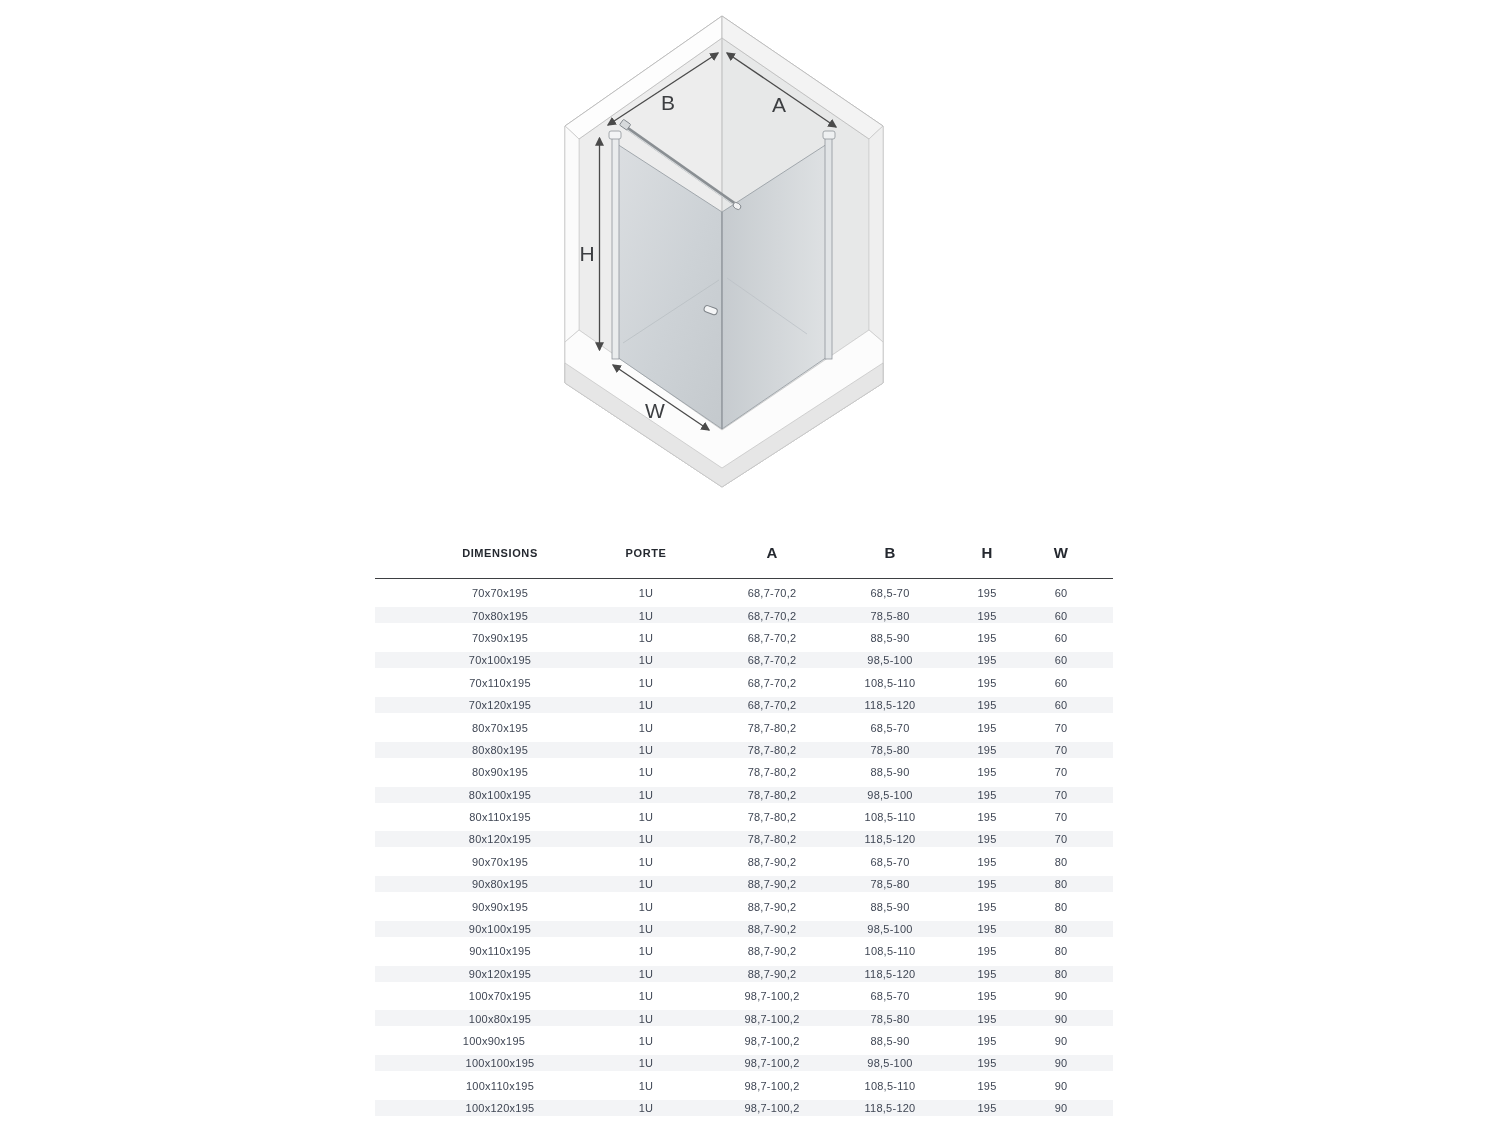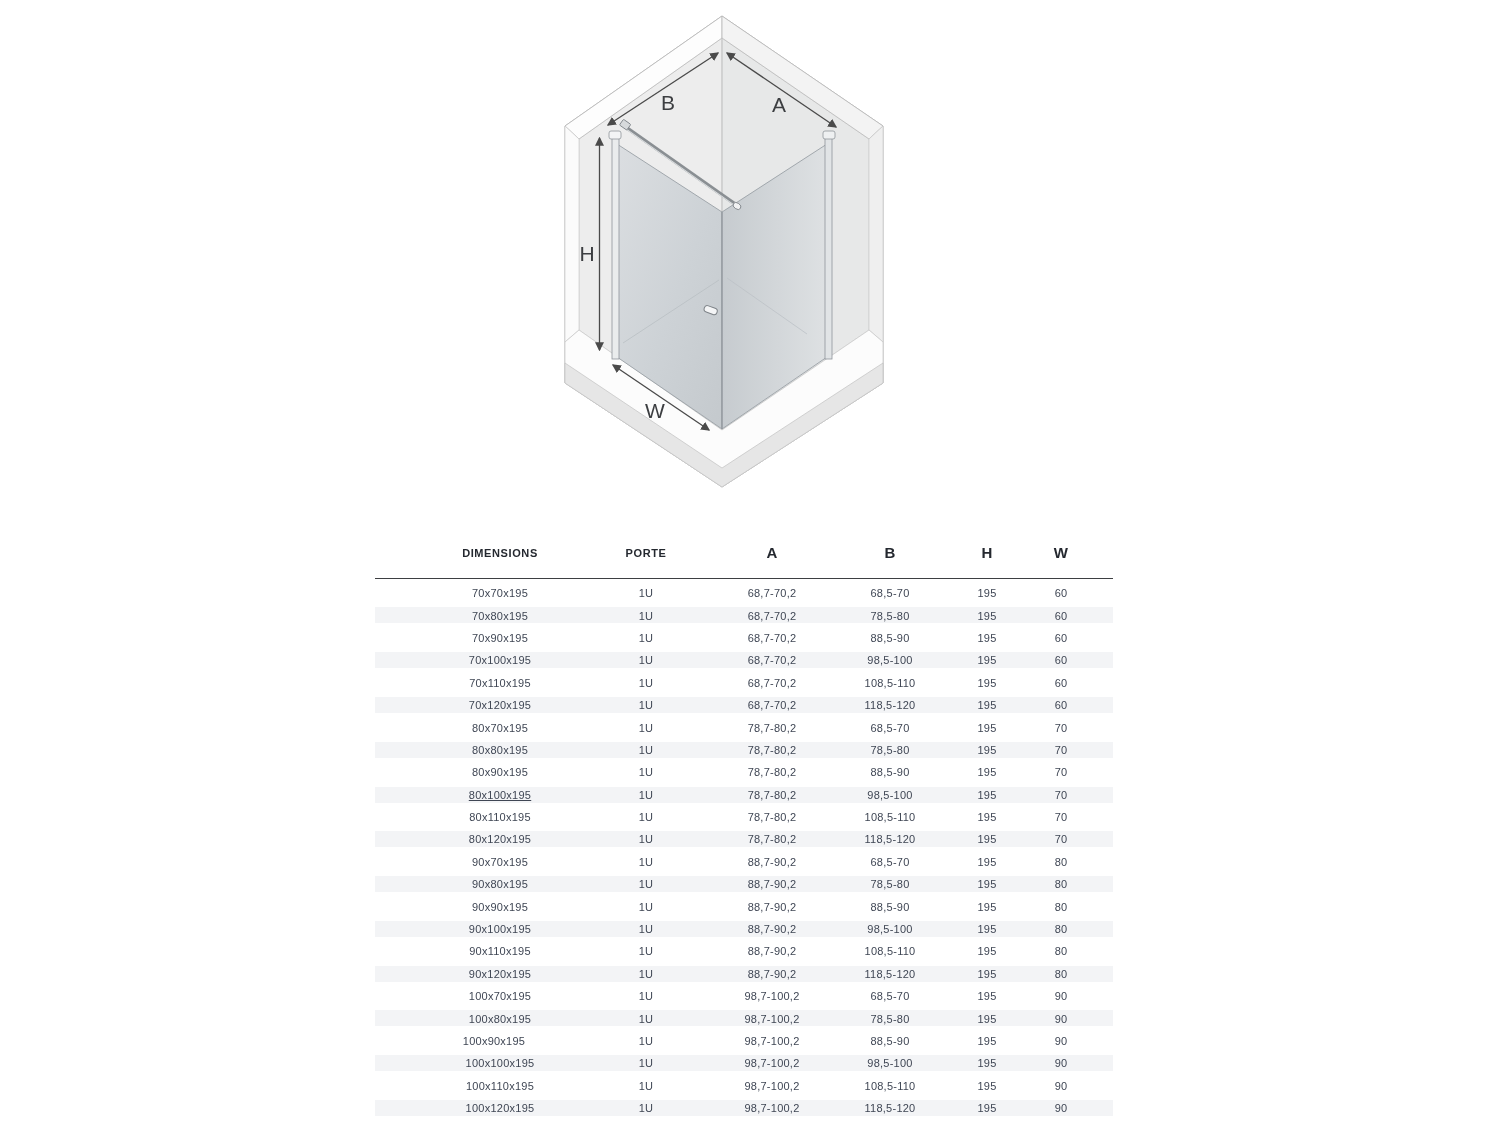--- a/index.html
+++ b/index.html
@@ -167,21 +167,21 @@
       </div>
       <div class="trow">
         <span class="tcell" style="left: 125px;">80x90x195</span>
         <span class="tcell" style="left: 271px;">1U</span>
         <span class="tcell" style="left: 397px;">78,7-80,2</span>
         <span class="tcell" style="left: 515px;">88,5-90</span>
         <span class="tcell" style="left: 612px;">195</span>
         <span class="tcell" style="left: 686px;">70</span>
       </div>
       <div class="trow">
-        <span class="tcell" style="left: 125px; text-decoration: underline;">80x100x195</span>
+        <span class="tcell" style="left: 125px;">80x100x195</span>
         <span class="tcell" style="left: 271px;">1U</span>
         <span class="tcell" style="left: 397px;">78,7-80,2</span>
         <span class="tcell" style="left: 515px;">98,5-100</span>
         <span class="tcell" style="left: 612px;">195</span>
         <span class="tcell" style="left: 686px;">70</span>
       </div>
       <div class="trow">
         <span class="tcell" style="left: 125px;">80x110x195</span>
         <span class="tcell" style="left: 271px;">1U</span>
         <span class="tcell" style="left: 397px;">78,7-80,2</span>

